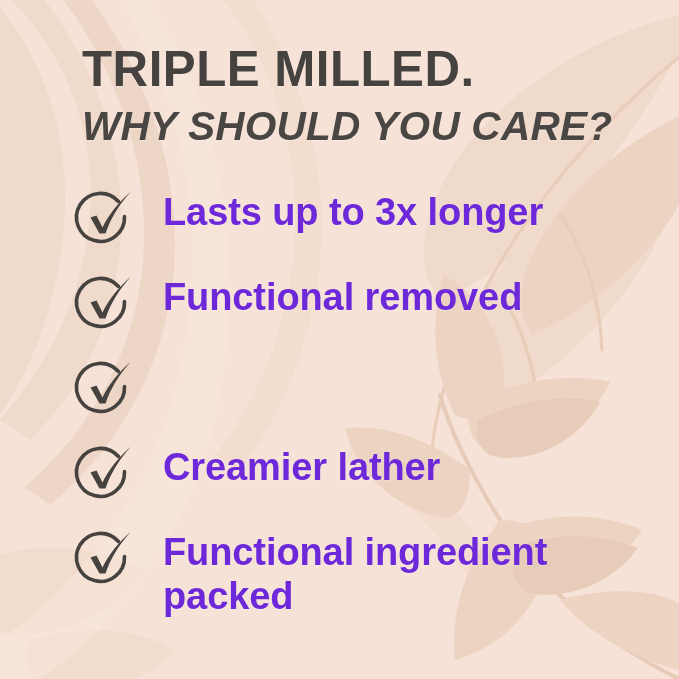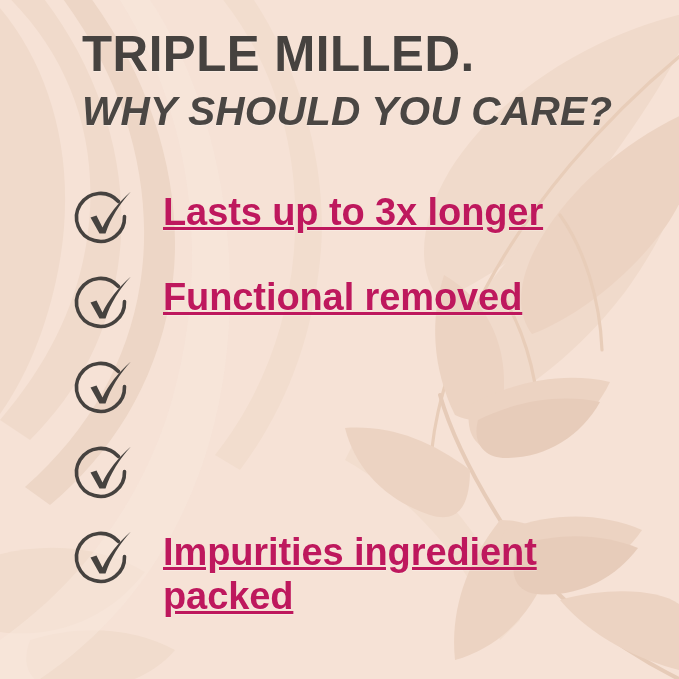--- a/index.html
+++ b/index.html
@@ -29,21 +29,21 @@
     inset: 0;
     width: 679px;
     height: 679px;
     display: block;
   }
 
   
   .head-block {
     position: absolute;
     left: 82px;
-    top: 28px;
+    top: 43px;
     width: 560px;
   }
   .headline {
     font-family: "Liberation Sans", sans-serif;
     font-size: 50px;
     font-weight: 700;
     letter-spacing: 0.5px;
     line-height: 1.04;
     color: #46423f;
     margin: 0;
@@ -100,26 +100,25 @@
     overflow: visible;
   }
 
   .benefit-text {
     margin: 0;
     padding: 0 40px 0 163px;
     font-family: "Liberation Sans", sans-serif;
     font-size: 38px;
     font-weight: 700;
     line-height: 1.17;
-    color: #be185d;
+    color: #6d28d9;
     letter-spacing: -0.1px;
     text-shadow: 0 1px 0 rgba(255,255,255,0.26);
     align-self: flex-start;
     margin-top: 4px;
-    text-decoration: underline;
   }
 </style>
 </head>
 <body>
 
 <div id="poster">
 
   <svg id="bg-art" viewBox="0 0 679 679" preserveAspectRatio="none" aria-hidden="true">
     <defs>
       <clipPath id="frame">
@@ -223,27 +222,28 @@
     </li>
 
     <li class="benefit-row">
       <span class="check-icon">
         <svg viewBox="0 0 60 58" aria-hidden="true">
           <path d="M44.5,12.5 A24,24 0 1 0 50.5,27.5" fill="none" stroke="#46423f" stroke-width="3.6" stroke-linecap="round"></path>
           <path d="M16.5,28.5 L22.5,26.5 L28.5,38.5 C34,27 44,13.5 57,2.5
                    C45.5,15 36.5,29.5 31.5,44.5 L25.5,44.5 Z" fill="#46423f"></path>
         </svg>
       </span>
+      <p class="benefit-text">Creamier lather</p>
     </li>
 
     <li class="benefit-row tall">
       <span class="check-icon">
         <svg viewBox="0 0 60 58" aria-hidden="true">
           <path d="M44.5,12.5 A24,24 0 1 0 50.5,27.5" fill="none" stroke="#46423f" stroke-width="3.6" stroke-linecap="round"></path>
           <path d="M16.5,28.5 L22.5,26.5 L28.5,38.5 C34,27 44,13.5 57,2.5
                    C45.5,15 36.5,29.5 31.5,44.5 L25.5,44.5 Z" fill="#46423f"></path>
         </svg>
       </span>
-      <p class="benefit-text">Impurities ingredient packed</p>
+      <p class="benefit-text">Functional ingredient packed</p>
     </li>
 
   </ul>
 </div>
 
 </body></html>

